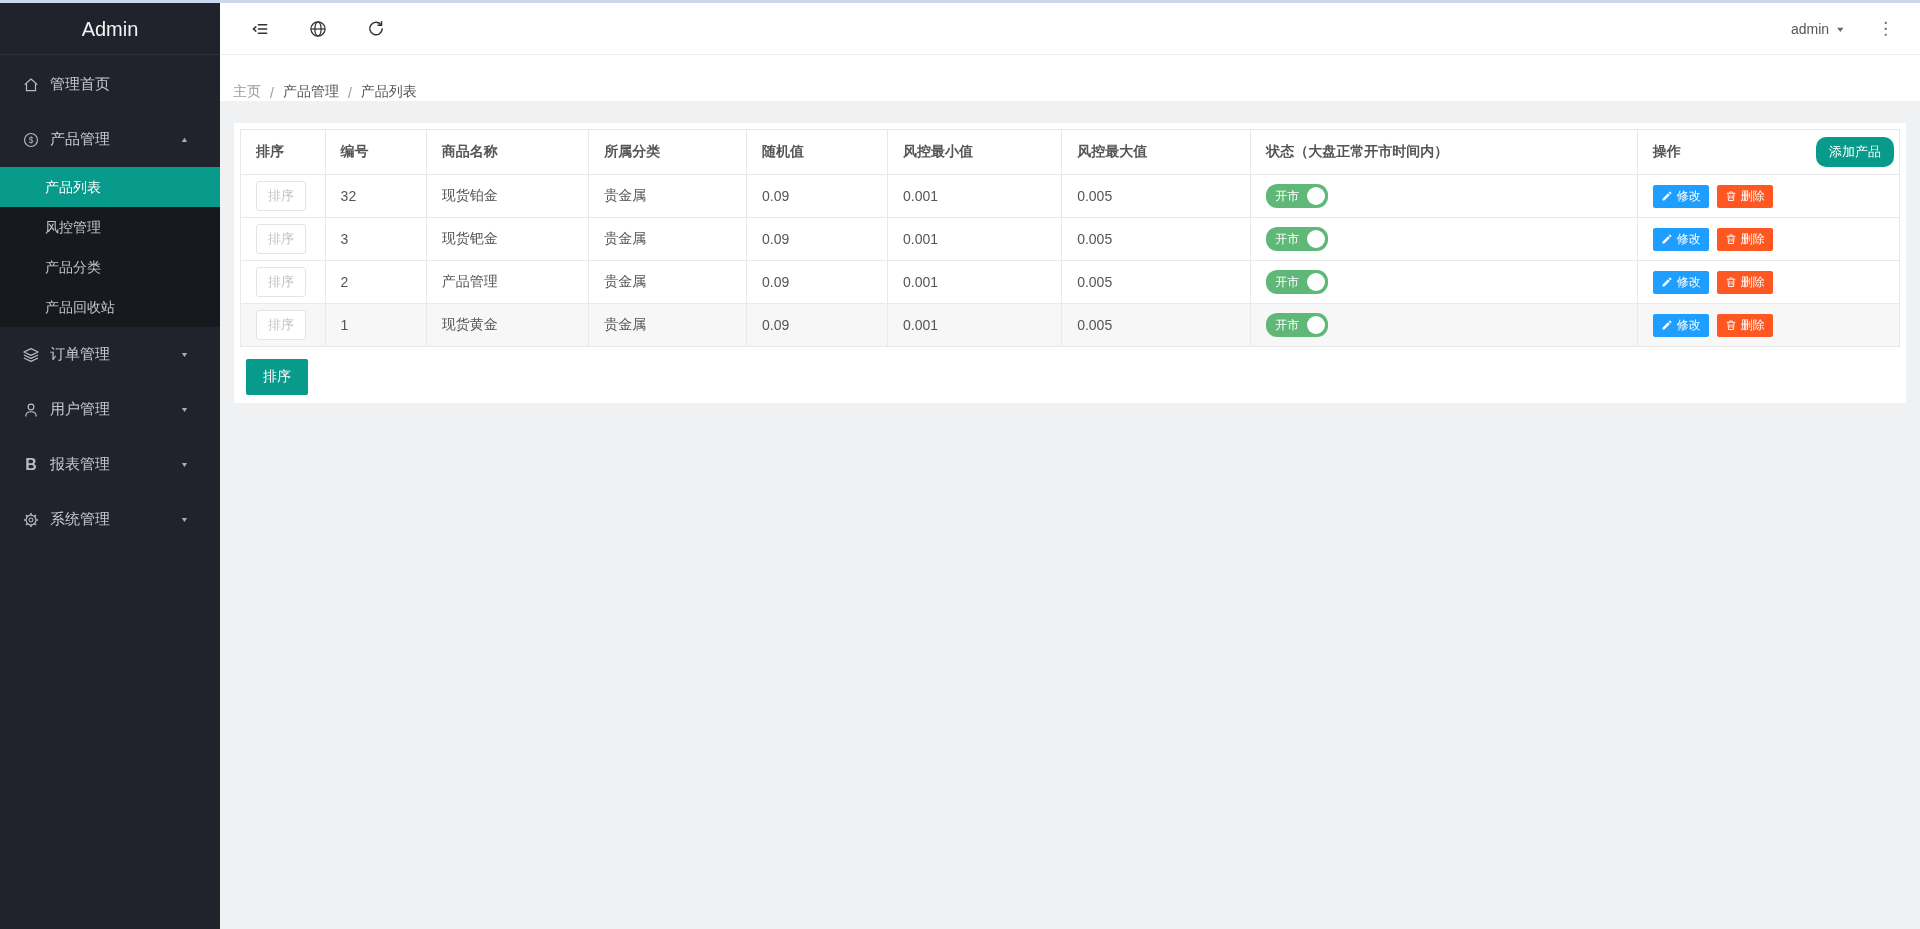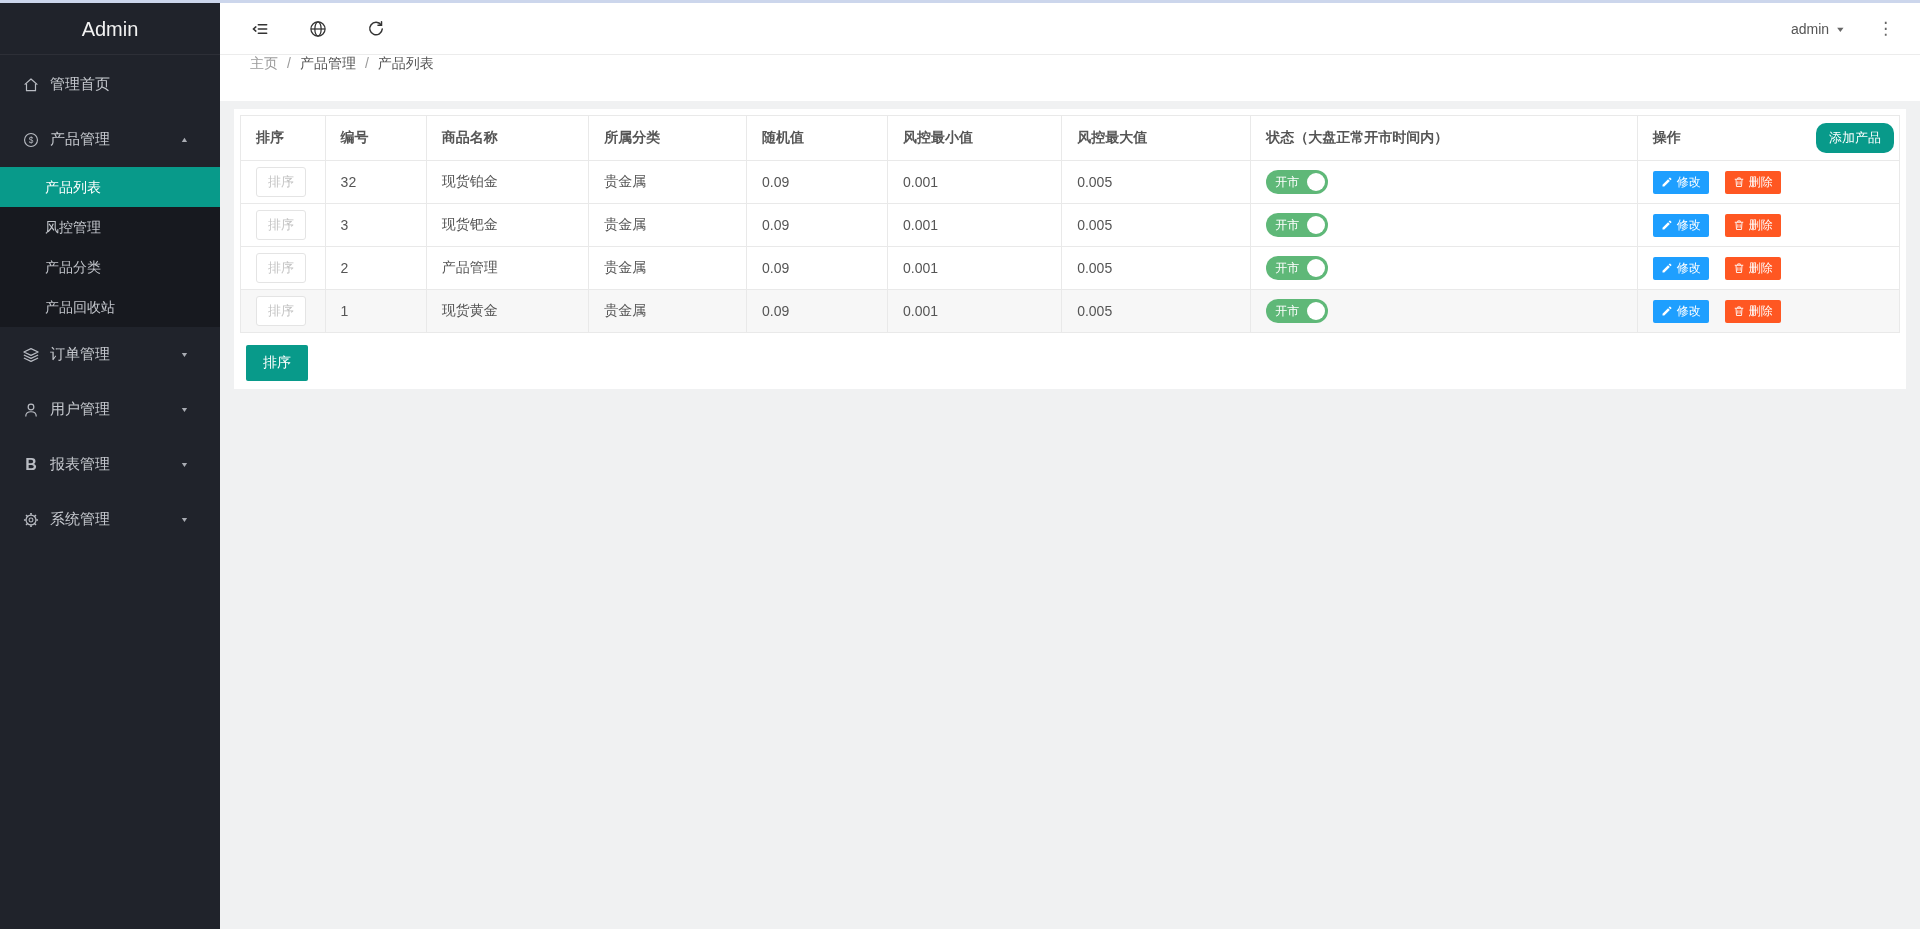--- a/index.html
+++ b/index.html
@@ -30,54 +30,54 @@
   .topbar { height:52px; background:#fff; border-bottom:1px solid #ececec;
     display:flex; align-items:center; justify-content:space-between; padding:0 22px 0 30px; }
   .topbar-left { display:flex; align-items:center; gap:38px; }
   .tb-icon { width:20px; height:20px; color:#333; cursor:pointer; display:inline-flex; }
   .tb-icon svg { width:20px; height:20px; }
   .topbar-right { display:flex; align-items:center; gap:28px; }
   .user-menu { display:inline-flex; align-items:center; gap:7px; cursor:pointer; color:#555; font-size:14px; }
   .user-menu .caret { font-size:9px; color:#666; transform:scale(1.2,.85); }
   .kebab { font-size:17px; color:#666; cursor:pointer; line-height:1; padding:2px 4px; }
 
-  .breadcrumb { height:46px; background:#fff; display:flex; align-items:flex-start; padding-left:30px; font-size:14px; }
+  .breadcrumb { height:46px; background:#fff; display:flex; align-items:flex-end; padding-left:13px; font-size:14px; }
   .crumb { color:#555; cursor:pointer; }
   .crumb.first { color:#9a9a9a; }
   .crumb-sep { color:#9a9a9a; margin:0 9px; }
 
   
-  .content { padding:8px 14px; }
+  .content { padding:22px 14px; }
   .card { background:#fff; padding:6px 6px 8px; }
 
   table.data-table { width:100%; border-collapse:collapse; table-layout:fixed; }
   .data-table th, .data-table td { border:1px solid #e9e9e9; text-align:left; padding:0 0 0 15px; font-size:14px; }
   .data-table th { height:44px; color:#555; font-weight:700; background:#fff; }
   .data-table td { height:43px; color:#555; }
   .data-table tbody tr:last-child td { background:#f7f7f7; }
 
   .col-sort{width:5.1%} .col-id{width:6.1%} .col-name{width:9.8%} .col-cat{width:9.5%}
   .col-rand{width:8.5%} .col-min{width:10.5%} .col-max{width:11.4%} .col-status{width:23.3%} .col-op{width:15.8%}
 
   .op-header { display:flex; align-items:center; justify-content:space-between; padding-right:5px; height:44px; }
   .btn-add { background:var(--accent); color:#fff; border:0; height:30px; padding:0 13px; font-size:13px;
     border-radius:10px; cursor:pointer; font-family:inherit; }
 
   .btn-sort-row { background:#fff; border:1px solid #e4e4e4; color:#c3c3c3; height:30px; padding:0 11px;
     font-size:13px; border-radius:3px; cursor:pointer; font-family:inherit; }
 
   .toggle { display:inline-flex; align-items:center; width:62px; height:24px; border-radius:12px;
     background:#d2d2d2; cursor:pointer; position:relative; }
-  .toggle.on { background:var(--toggle-on); }
+  .toggle.on { background:var(--toggle-on);border-radius:11px; }
   .toggle-text { color:#fff; font-size:12px; margin-left:9px; }
   .toggle-knob { position:absolute; right:3px; top:3px; width:18px; height:18px; border-radius:50%; background:#fff; }
 
   .btn-edit, .btn-del { display:inline-flex; align-items:center; gap:4px; border:0; color:#fff; height:23px;
     padding:0 8px; font-size:12px; border-radius:2px; cursor:pointer; font-family:inherit; }
-  .btn-edit { background:var(--edit); margin-right:16px;text-align:center; }
+  .btn-edit { background:var(--edit); margin-right:8px;text-align:center; }
   .btn-del { background:var(--del); }
   .bicon { display:inline-flex; } .bicon svg { width:12px; height:12px; }
 
   .btn-sort-main { margin:12px 0 0 6px; background:var(--accent); color:#fff; border:0; height:36px;
     padding:0 17px; font-size:14px; border-radius:2px; cursor:pointer; font-family:inherit; }
 </style>
 </head>
 <body>
 
 <div class="top-strip"></div>

